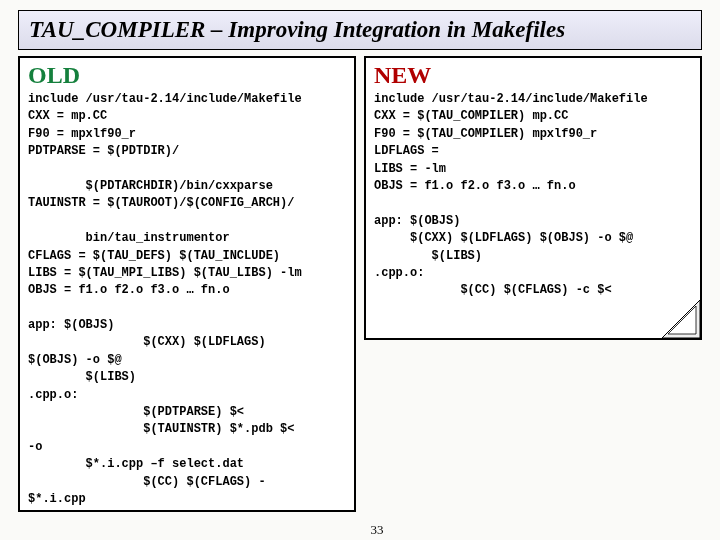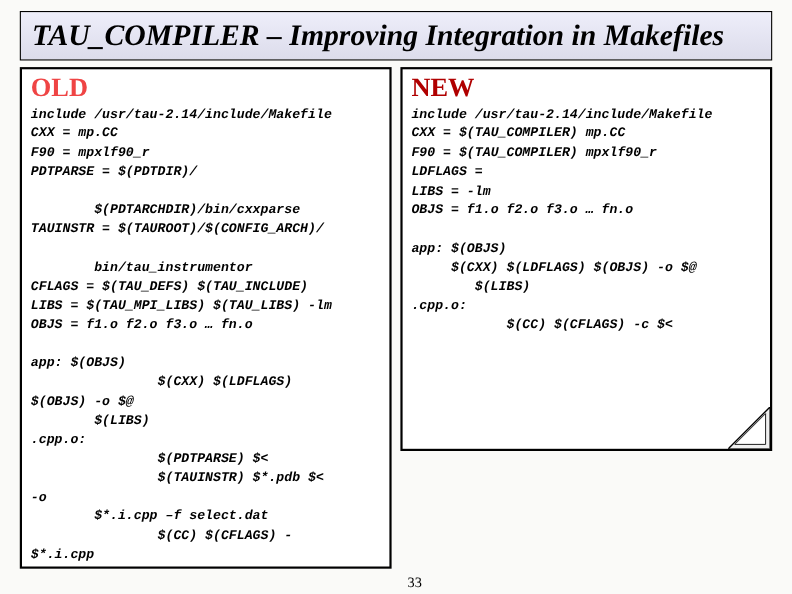--- a/index.html
+++ b/index.html
@@ -11,52 +11,51 @@
     position: relative;
     overflow: hidden;
   }
   .title-bar {
     margin: 10px 18px 6px 18px;
     border: 1.5px solid #000;
     background: linear-gradient(#eeeefa, #dcdceb);
     padding: 6px 10px;
     font-style: italic;
     font-weight: bold;
-    font-size: 27px;
+    font-size: 23px;
     text-align: left;
   }
   .columns {
     display: flex;
     gap: 8px;
     padding: 0 18px;
   }
   .panel {
     border: 2px solid #000;
     background: #fff;
     padding: 4px 8px 8px 8px;
     position: relative;
   }
   .panel.old { width: 338px; height: 456px; }
-  .panel.new { width: 338px; height: 349px; }
+  .panel.new { width: 338px; height: 284px; }
   .panel-title {
     font-family: "Times New Roman", serif;
     font-size: 24px;
     font-weight: bold;
     margin-bottom: 2px;
   }
-  .panel-title.black { color: #ef4444; }
+  .panel-title.black { color: #15803d; }
   .panel-title.red { color: #b00000; }
   .code {
     font-family: "Courier New", monospace;
     font-size: 12px;
     font-weight: bold;
     line-height: 1.45;
     white-space: pre-wrap;
     word-break: break-all;
-    font-style: italic;
   }
   .code.black { color: #000; }
   .page-num {
     position: absolute;
     bottom: 2px;
     left: 50%;
     transform: translateX(-50%);
     font-size: 13px;
     font-family: "Times New Roman", serif;
     color: #000;

